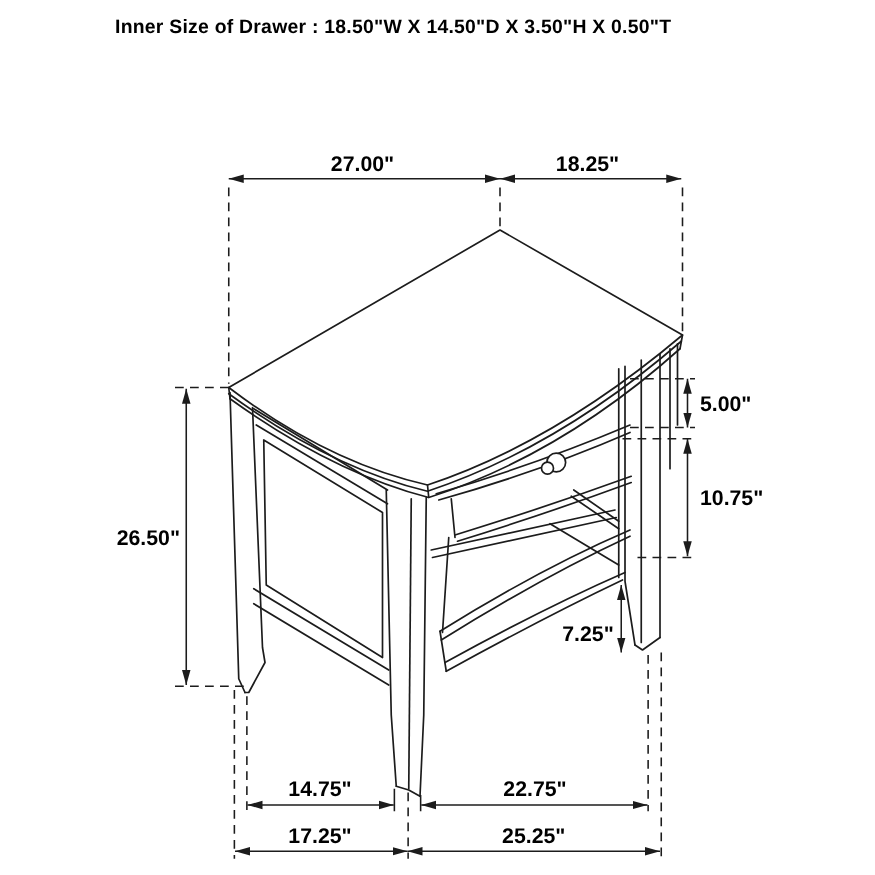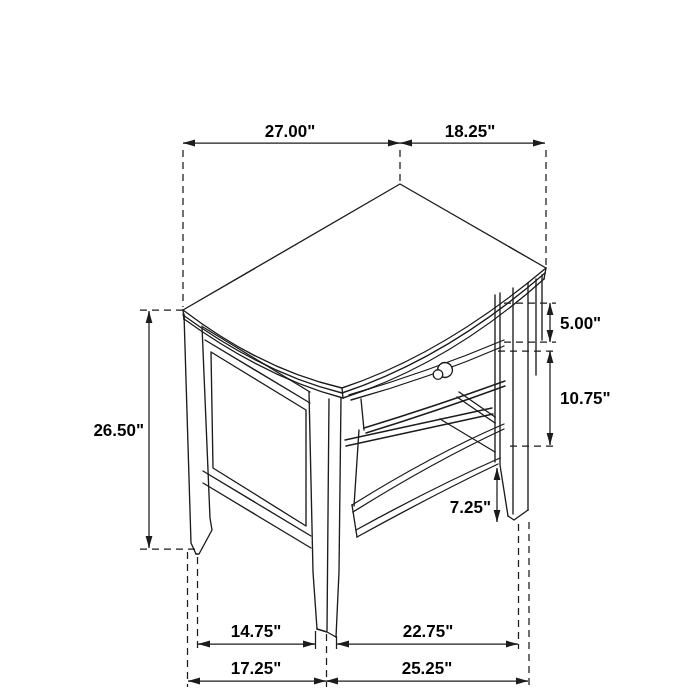--- a/index.html
+++ b/index.html
@@ -13,20 +13,21 @@
   .ext{stroke:#1c1c1c;stroke-width:1.25;fill:none;stroke-dasharray:7 5;}
   .dim{stroke:#1c1c1c;stroke-width:1.25;fill:none;}
   .tick{stroke:#1c1c1c;stroke-width:1.25;fill:none;}
   .lbl{font:bold 17px "Liberation Sans", sans-serif;fill:#000;}
 </style>
 </head>
 <body>
 
 <div class="stage">
 
+  <div class="title">Inner Size of Drawer : 18.50"W X 14.50"D X 3.50"H X 0.50"T</div>
 
   <svg width="700" height="700" viewBox="0 0 700 700">
     <defs>
       <marker id="ah" markerWidth="13" markerHeight="9" refX="12" refY="4.5" orient="auto-start-reverse" markerUnits="userSpaceOnUse">
         <path d="M12,4.5 L0,1.1 L0,7.9 Z" fill="#1c1c1c"></path>
       </marker>
     </defs>
 
     <g>
 

